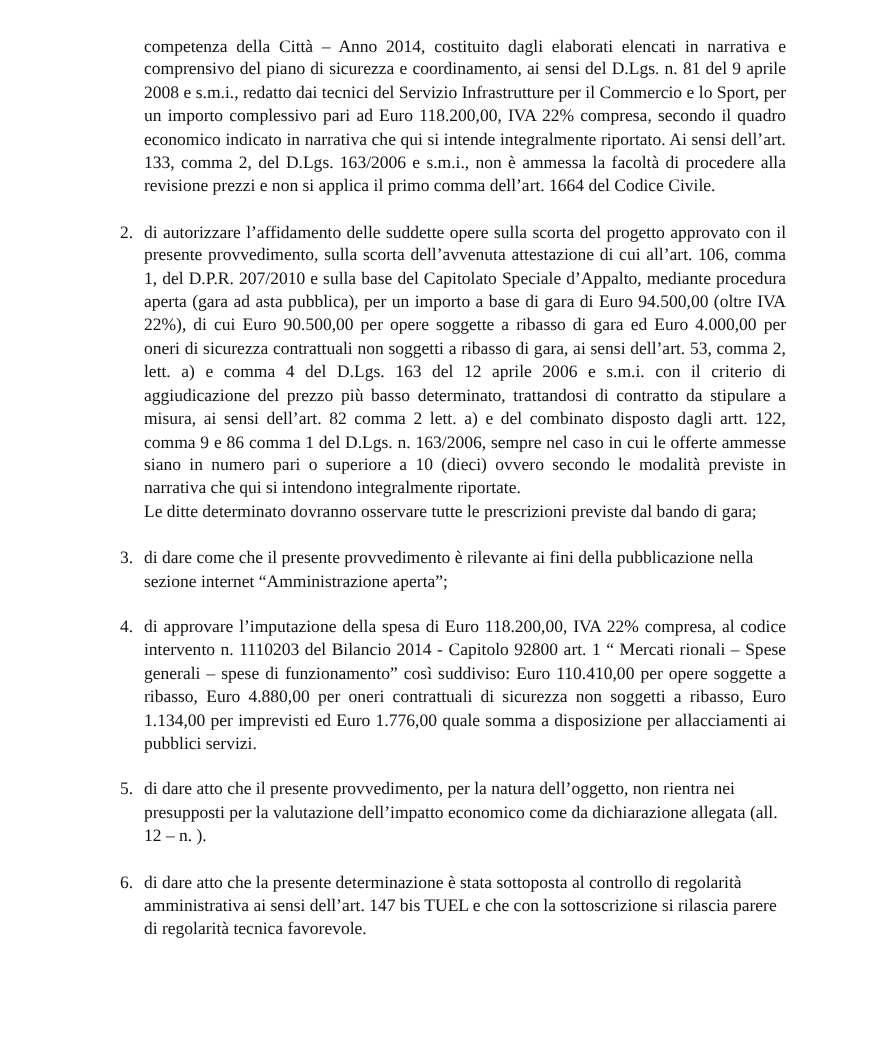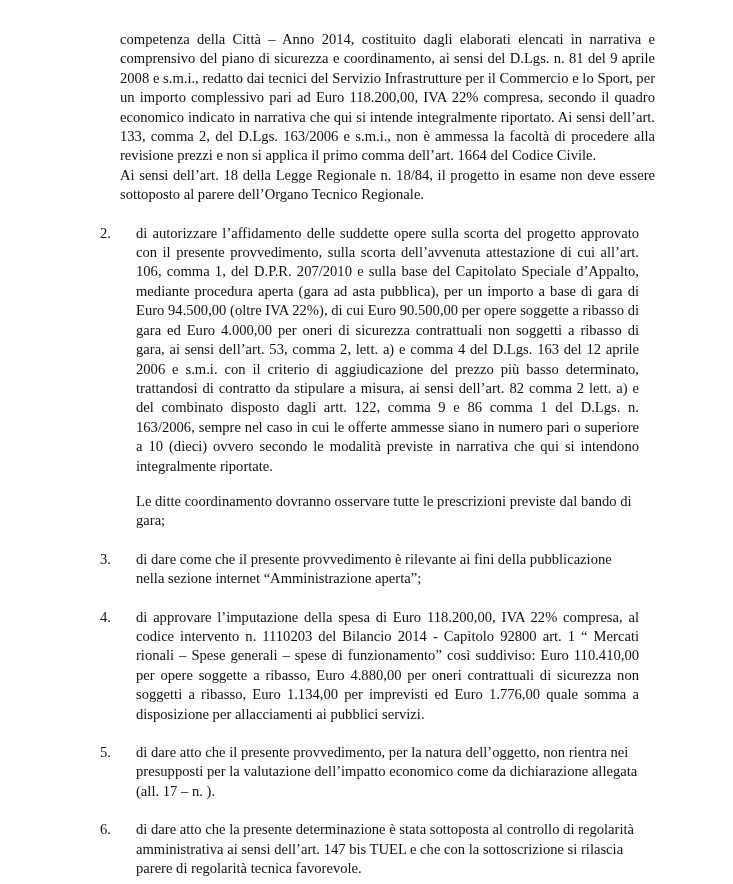--- a/index.html
+++ b/index.html
@@ -49,57 +49,56 @@
   .item-number {
     position: absolute;
     left: 0;
     top: 0;
     width: 16px;
     text-align: left;
     font-size: 14.6px;
     line-height: 19.4px;
   }
   .item p {
-    margin: 16px;
+    margin: 0;
     text-align: justify;
   }
   .item p.last-line {
     text-align: left;
   }
 </style>
 </head>
 <body>
 
 <div class="page">
   <div class="doc-body">
 
     <div class="lead-block">
       <p class="para">competenza della Città – Anno 2014, costituito dagli elaborati elencati in narrativa e comprensivo del piano di sicurezza e coordinamento, ai sensi del D.Lgs. n. 81 del 9 aprile 2008 e s.m.i., redatto dai tecnici del Servizio Infrastrutture per il Commercio e lo Sport, per un importo complessivo pari ad Euro 118.200,00, IVA 22% compresa, secondo il quadro economico indicato in narrativa che qui si intende integralmente riportato.  Ai sensi dell’art. 133, comma 2, del D.Lgs. 163/2006 e s.m.i., non è ammessa la facoltà di procedere alla revisione prezzi e non si applica il primo comma dell’art. 1664 del Codice Civile.</p>
-      <p class="para">Ai sensi dell’art. 18 della Legge Regionale n. 18/84, il progetto in esame non deve essere sottoposto al parere dell’Organo Tecnico Regionale.</p>
     </div>
 
     <div class="item">
       <span class="item-number">2.</span>
       <p class="para">di autorizzare l’affidamento delle suddette opere sulla scorta del progetto approvato con il presente provvedimento, sulla scorta dell’avvenuta attestazione di cui all’art. 106, comma 1, del D.P.R. 207/2010 e sulla base del Capitolato Speciale d’Appalto, mediante procedura aperta (gara ad asta pubblica), per un importo a base di gara di Euro 94.500,00 (oltre IVA 22%), di cui Euro 90.500,00 per opere soggette a ribasso di gara ed Euro 4.000,00 per oneri di sicurezza contrattuali non soggetti a ribasso di gara, ai sensi dell’art. 53, comma 2, lett. a) e comma 4 del D.Lgs. 163 del 12 aprile 2006 e s.m.i. con il criterio di aggiudicazione del prezzo più basso determinato, trattandosi di contratto da stipulare a misura, ai sensi dell’art. 82 comma 2 lett. a) e del combinato disposto dagli artt. 122, comma 9 e 86 comma 1 del D.Lgs. n. 163/2006, sempre nel caso in cui le offerte ammesse siano in numero pari o superiore a 10 (dieci) ovvero secondo le modalità previste in narrativa che qui si intendono integralmente riportate.</p>
-      <p class="para last-line">Le ditte coordinamento dovranno osservare tutte le prescrizioni previste dal bando di gara;</p>
+      <p class="para last-line">Le ditte determinato dovranno osservare tutte le prescrizioni previste dal bando di gara;</p>
     </div>
 
     <div class="item">
       <span class="item-number">3.</span>
       <p class="para last-line">di dare come che il presente provvedimento è rilevante ai fini della pubblicazione nella sezione internet “Amministrazione aperta”;</p>
     </div>
 
     <div class="item">
       <span class="item-number">4.</span>
       <p class="para">di approvare l’imputazione della spesa di Euro 118.200,00, IVA 22% compresa, al codice intervento n. 1110203 del Bilancio 2014  - Capitolo 92800 art. 1 “ Mercati rionali – Spese generali – spese di funzionamento” così suddiviso: Euro 110.410,00 per opere soggette a ribasso, Euro 4.880,00 per oneri contrattuali di sicurezza non soggetti a ribasso, Euro 1.134,00 per imprevisti  ed Euro 1.776,00 quale somma a disposizione per allacciamenti ai pubblici servizi.</p>
     </div>
 
     <div class="item">
       <span class="item-number">5.</span>
-      <p class="para last-line">di dare atto che il presente provvedimento, per la natura dell’oggetto, non rientra nei presupposti per la valutazione dell’impatto economico come da dichiarazione allegata (all. 17 – n. ).</p>
+      <p class="para last-line">di dare atto che il presente provvedimento, per la natura dell’oggetto, non rientra nei presupposti per la valutazione dell’impatto economico come da dichiarazione allegata (all. 12 – n. ).</p>
     </div>
 
     <div class="item">
       <span class="item-number">6.</span>
       <p class="para last-line">di dare atto che la presente determinazione è stata sottoposta al controllo di regolarità amministrativa ai sensi dell’art. 147 bis TUEL e che con la sottoscrizione si rilascia parere di regolarità tecnica favorevole.</p>
     </div>
 
   </div>
 </div>
 

